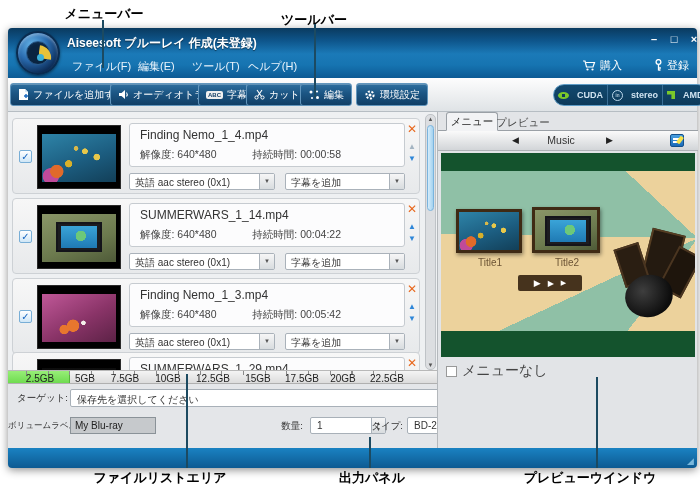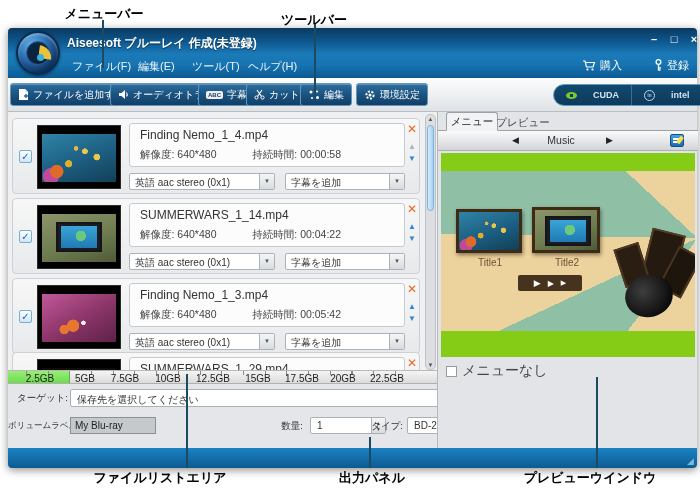--- a/index.html
+++ b/index.html
@@ -35,21 +35,21 @@
   .toolbar { position:absolute; left:0; top:50px; width:689px; height:34px;
              background:linear-gradient(180deg,#fdfdfd,#dfe3e6); border-bottom:1px solid #b6bdc3; }
   .tb-btn { position:absolute; top:5px; height:23px; display:inline-flex; align-items:center; gap:4px; padding:0 7px;
             background:linear-gradient(180deg,#2e6f9f 0%,#1b5583 45%,#113f66 100%);
             border:1px solid #6296bd; border-radius:3px; color:#fff; font-size:10px; white-space:nowrap;
             box-shadow:inset 0 1px 0 rgba(255,255,255,.25); }
   .tb-sep { width:1px; height:15px; background:#0c3050; border-right:1px solid #4a7ba0; }
   .abc-badge { background:#f0f0f0; color:#123f66; font-size:6px; font-weight:bold; border-radius:2px; padding:1px 2px; }
   .gpu-wrap { position:absolute; left:545px; top:6px; height:22px; display:flex; align-items:center;
               background:linear-gradient(180deg,#12496f,#0d3a5a); border:1px solid #5e9cc6; border-radius:11px; overflow:hidden; }
-  .gpu-seg { display:flex; align-items:center; gap:16px; padding:0 12px; height:100%; color:#cfe2f0; font-size:9px; font-weight:bold; }
+  .gpu-seg { display:flex; align-items:center; gap:8px; padding:0 4px; height:100%; color:#cfe2f0; font-size:9px; font-weight:bold; }
   .gpu-seg + .gpu-seg { border-left:1px solid #3a6e96; }
   .cuda-ico { width:11px; height:7px; border-radius:50%; background:radial-gradient(circle,#0d3a5a 25%,#7ac82a 26%); }
   .intel-ico { width:11px; height:11px; border-radius:50%; border:1px solid #bcd8ec; color:#dcecf8; font-size:5px;
                display:flex; align-items:center; justify-content:center; font-weight:normal; }
   .amd-ico { width:8px; height:8px; background:#7ac82a; clip-path:polygon(0 0,100% 0,100% 100%,55% 100%,55% 45%,0 45%); }
 
   
   .main-bg { position:absolute; left:0; top:84px; width:689px; height:336px; background:#e3e5e8; }
   .filelist { position:absolute; left:0; top:84px; width:429px; height:258px; overflow:hidden; background:#eef0f2; }
   .entry { position:absolute; left:4px; width:408px; height:76px; border:1px solid #cdd1d5; border-radius:4px;
@@ -129,21 +129,21 @@
             border-bottom:1px solid #f2f3f5; border-radius:3px 3px 0 0; font-size:10.5px; color:#222; text-align:center; line-height:17px; }
   .tab-idle { position:absolute; left:56px; top:2px; width:58px; height:17px; font-size:10.5px; color:#444; text-align:center; line-height:16px; }
   .navbar { position:absolute; left:0; top:19px; width:260px; height:20px;
             background:linear-gradient(180deg,#fafafa,#d2d5d8); border-bottom:1px solid #aeb2b6; }
   .nav-arrow { position:absolute; top:4px; font-size:9px; color:#222; }
   .nav-title { position:absolute; left:123px; top:3px; transform:translateX(-50%); font-size:10.5px; color:#333; }
   .edit-ico { position:absolute; left:232px; top:3px; width:14px; height:13px; background:linear-gradient(180deg,#4aa0e0,#1a6ab8);
             border:1px solid #12508c; border-radius:2px; }
   .edit-ico:before { content:""; position:absolute; left:2px; top:3px; width:7px; height:1.5px; background:#fff; box-shadow:0 3px 0 #fff; }
   .edit-ico:after { content:""; position:absolute; right:1px; top:1px; width:4px; height:8px; background:#f8e24a; transform:rotate(35deg); border-radius:1px; }
-  .preview { position:absolute; left:3px; top:41px; width:254px; height:204px; background:#84cc16; overflow:hidden; }
+  .preview { position:absolute; left:3px; top:41px; width:254px; height:204px; background:#14532d; overflow:hidden; }
   .artwork { position:absolute; left:0; top:18px; width:254px; height:160px; background:
       conic-gradient(from 185deg at 101% 42%, #ecd29c 0 32deg, #8fc0a6 32deg 60deg, #ecd29c 60deg 86deg, #8fc0a6 86deg 128deg, #ecd29c 128deg 360deg); }
   .frame { position:absolute; border:3px solid #3f2a14; box-shadow:1px 2px 4px rgba(0,0,0,.45); }
   .menu-title { position:absolute; top:86px; transform:translateX(-50%); font-size:10px; color:#6b5334; }
   .playbar { position:absolute; left:77px; top:104px; width:64px; height:16px; background:#46331d; border-radius:2px;
       display:flex; align-items:center; justify-content:center; gap:7px; color:#fff; }
   .deco { position:absolute; }
   .nomenu { position:absolute; left:8px; top:250px; display:flex; align-items:center; gap:5px; font-size:14px; color:#444; }
   .nomenu .box { width:11px; height:11px; background:#fff; border:1px solid #999; }
 </style>
@@ -245,21 +245,21 @@
         </svg>
         <span>環境設定</span>
       </div>
       <div class="gpu-wrap">
         <div class="gpu-seg">
           <span class="cuda-ico"></span>
           <span>CUDA</span>
         </div>
         <div class="gpu-seg">
           <span class="intel-ico">in</span>
-          <span>intel</span>
+          <span>stereo</span>
         </div>
         <div class="gpu-seg">
           <span class="amd-ico"></span>
           <span>AMD</span>
         </div>
       </div>
     </div>
 
     <div class="main-bg"></div>
 

